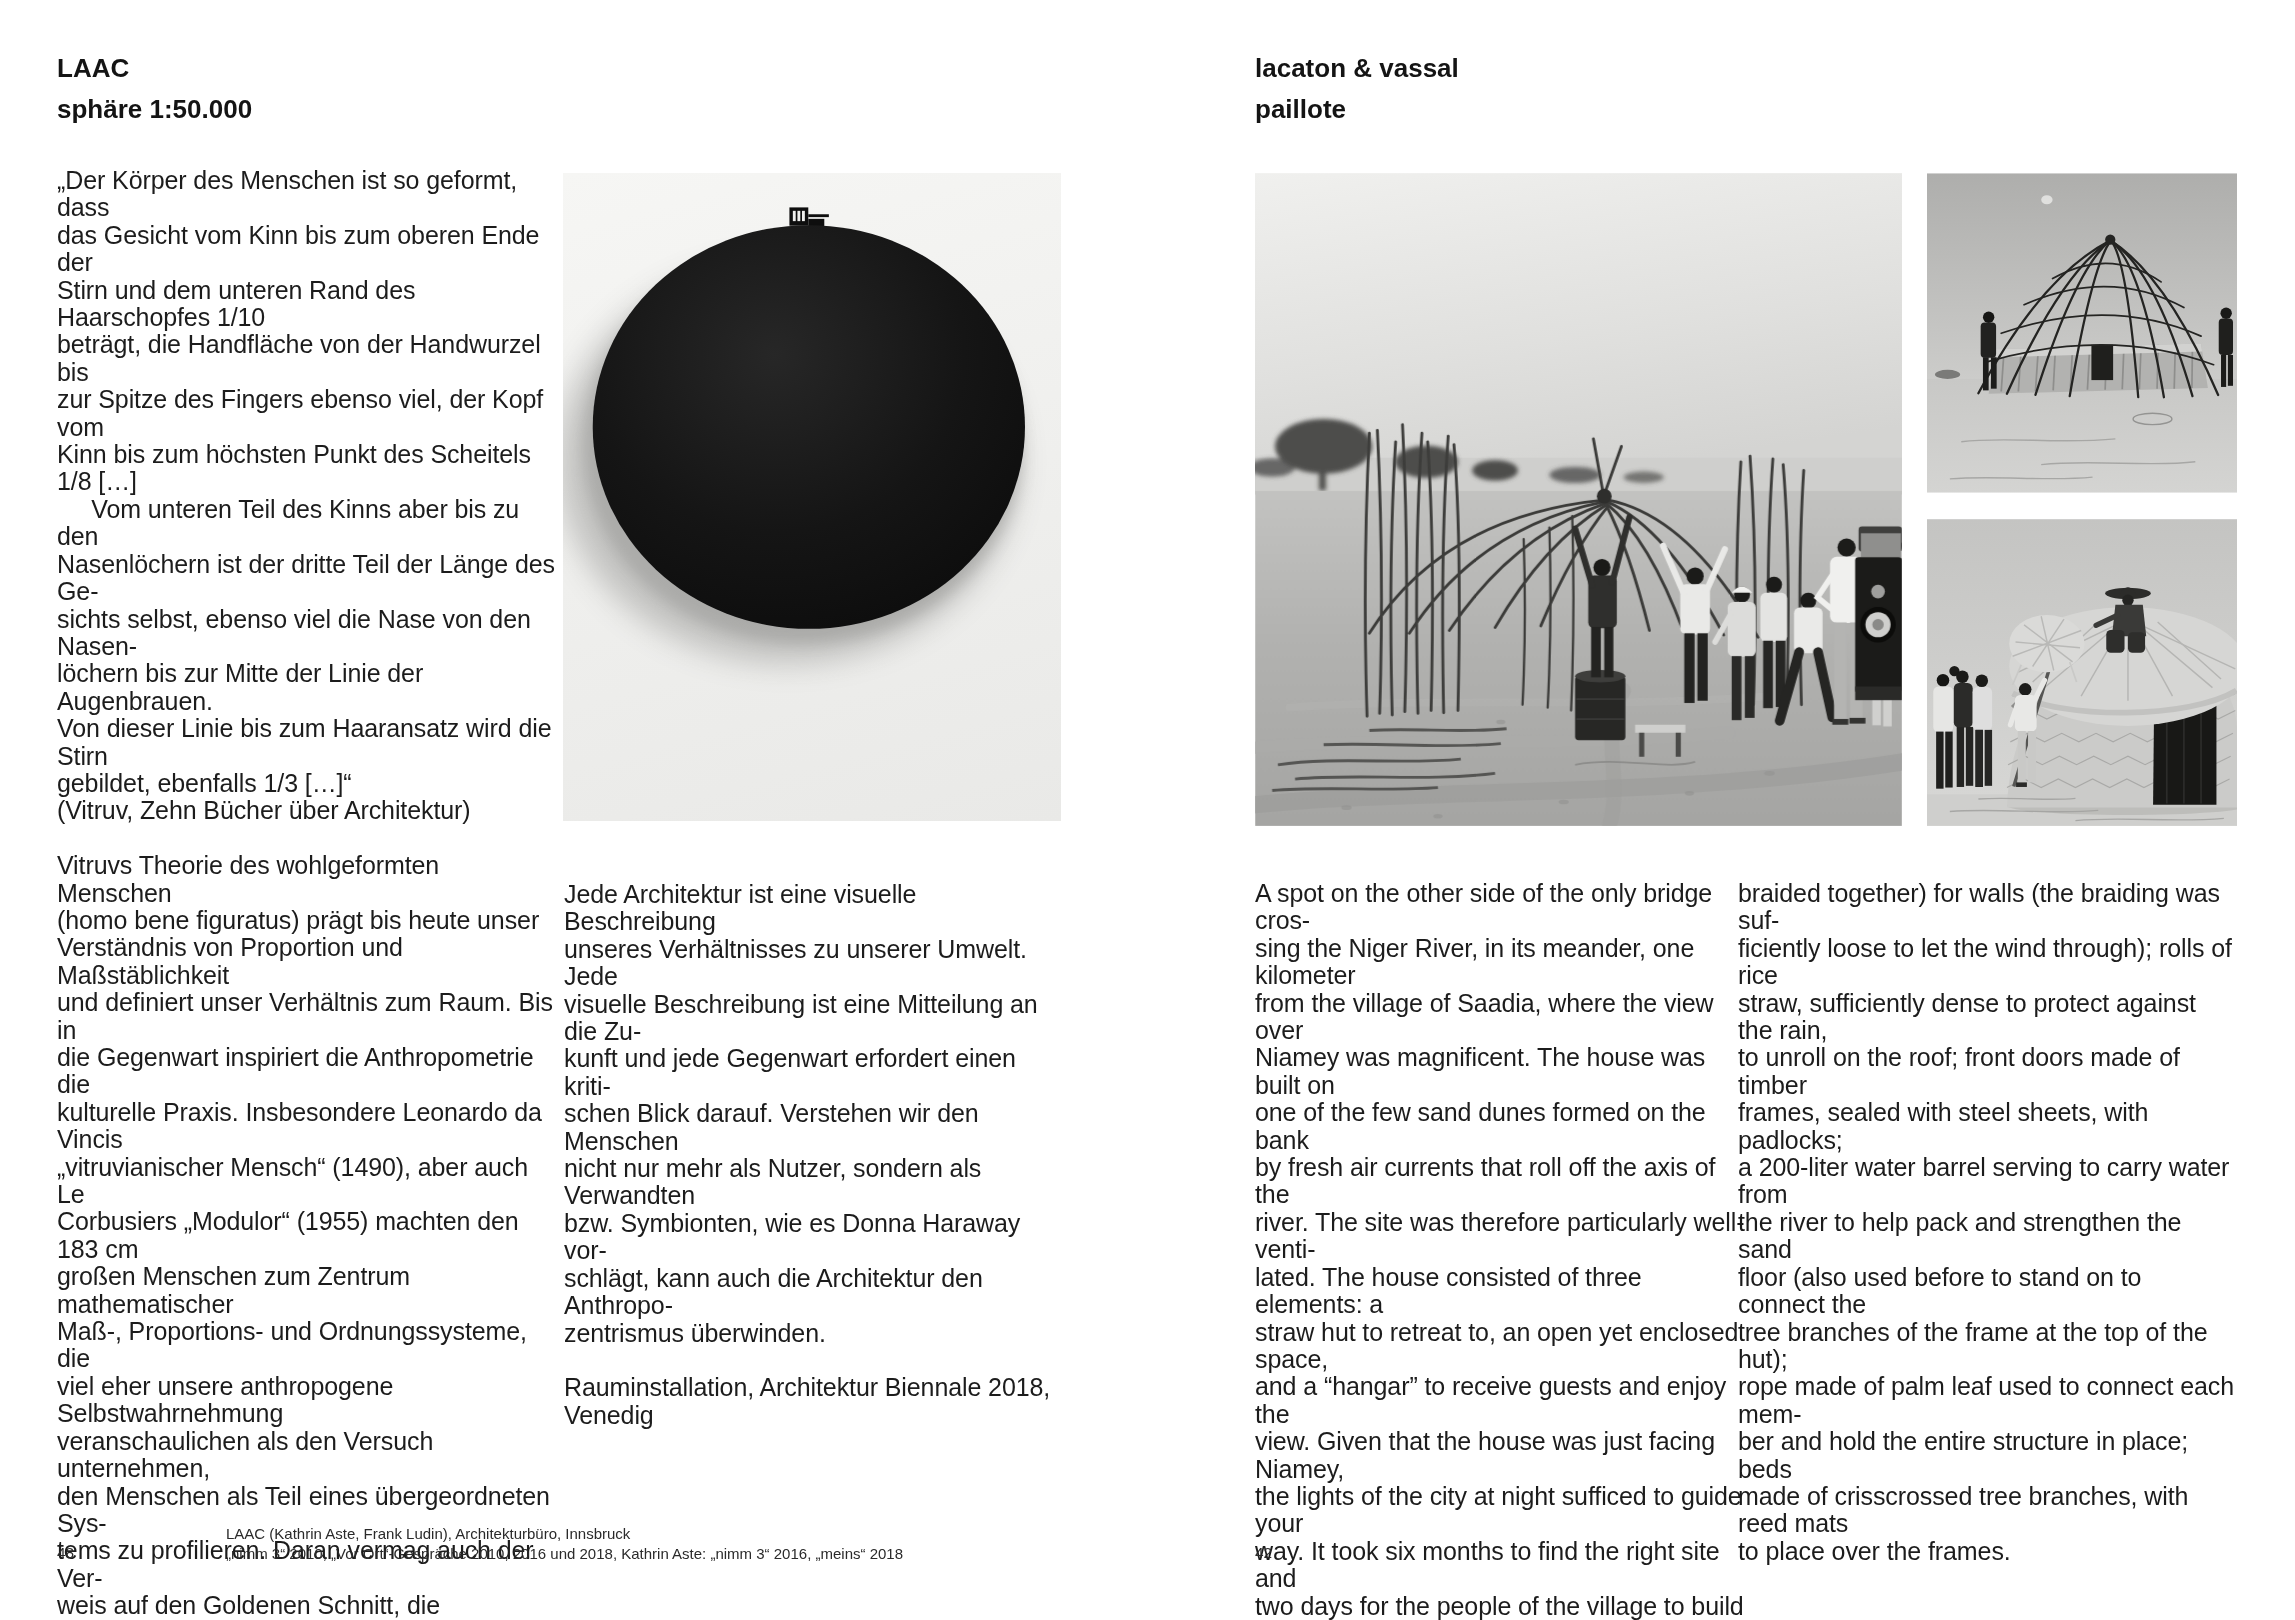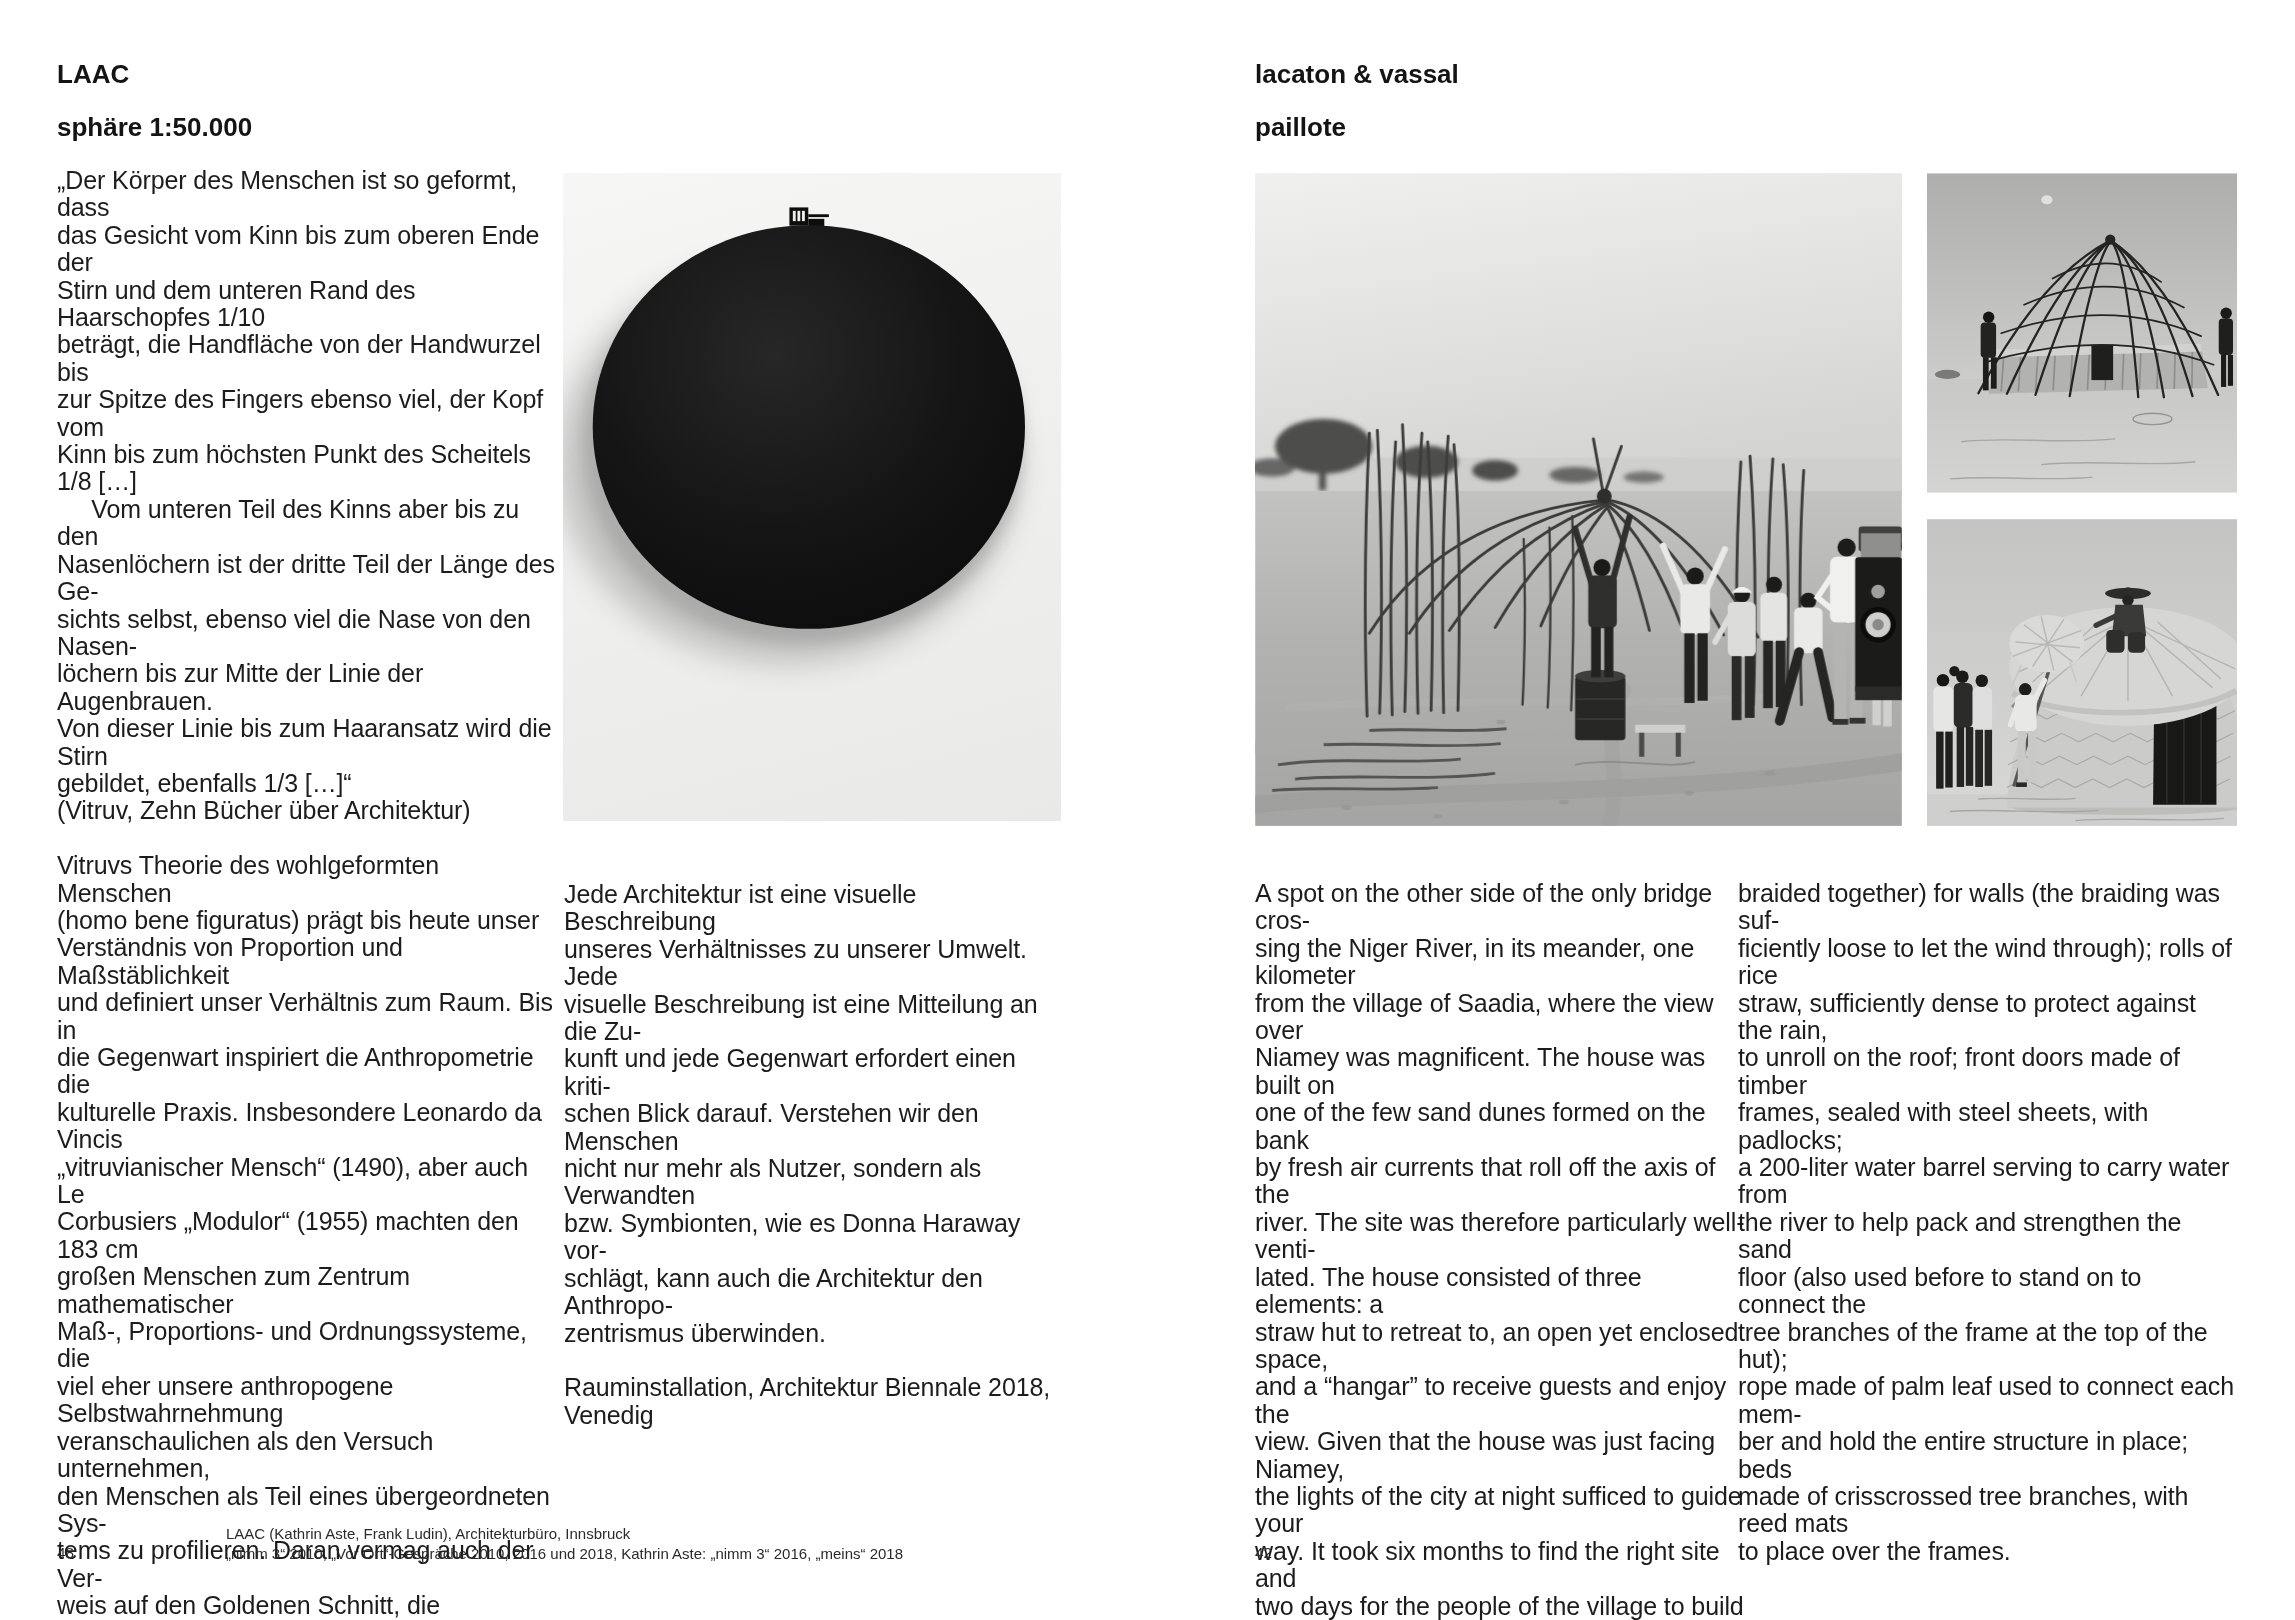--- a/index.html
+++ b/index.html
@@ -2,21 +2,21 @@
 <html style="font-size:9.1px"><head>
 <meta charset="utf-8">
 <style>
   html,body{margin:0;padding:0;background:#ffffff;}
   #spread{
     position:relative;width:2295px;height:1620px;background:#ffffff;overflow:hidden;
     font-family:"Liberation Sans", sans-serif;color:#1a1a1a;
   }
   .abs{position:absolute;}
   .title{
-    font-size:26px;line-height:53px;font-weight:bold;letter-spacing:0;
+    font-size:26px;line-height:41px;font-weight:bold;letter-spacing:0;
     white-space:pre-line;color:#141414;
   }
   .bodycol{
     font-size:25px;line-height:27.4px;letter-spacing:-0.1px;
     white-space:pre-line;color:#1c1c1c;
   }
   .footer{
     font-size:15px;line-height:20px;letter-spacing:0;
     white-space:pre-line;color:#2a2a2a;
   }

